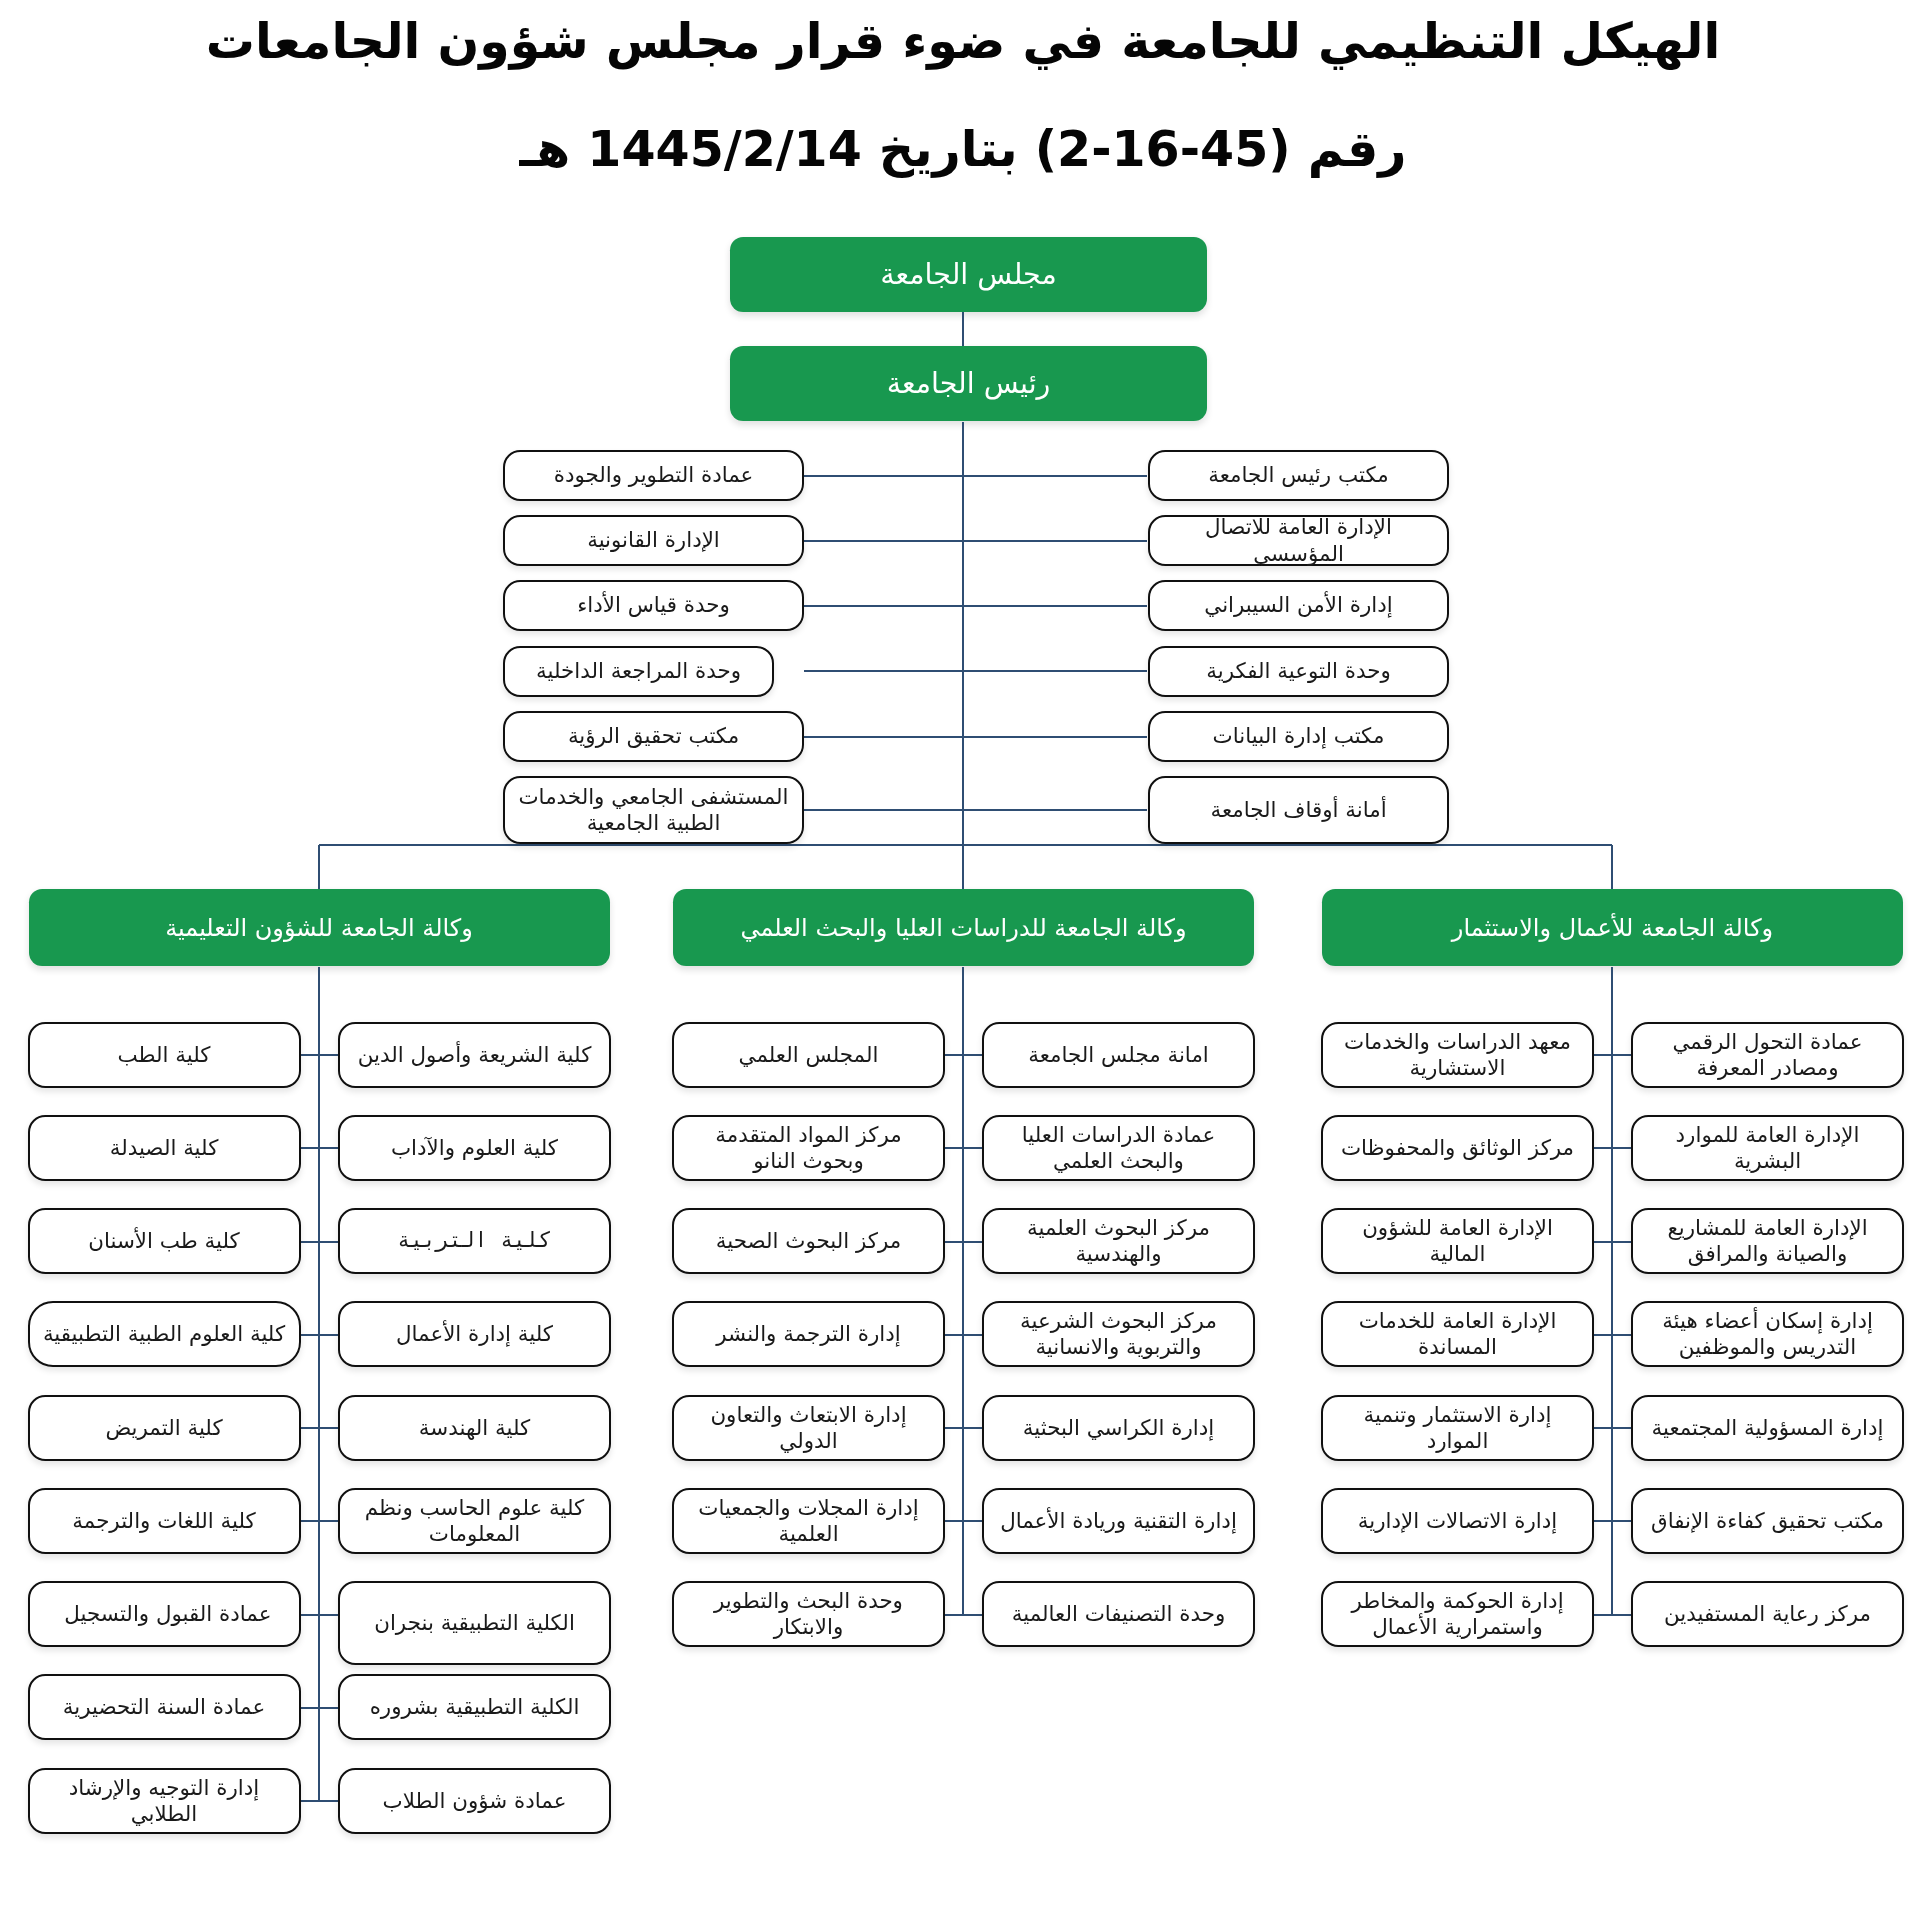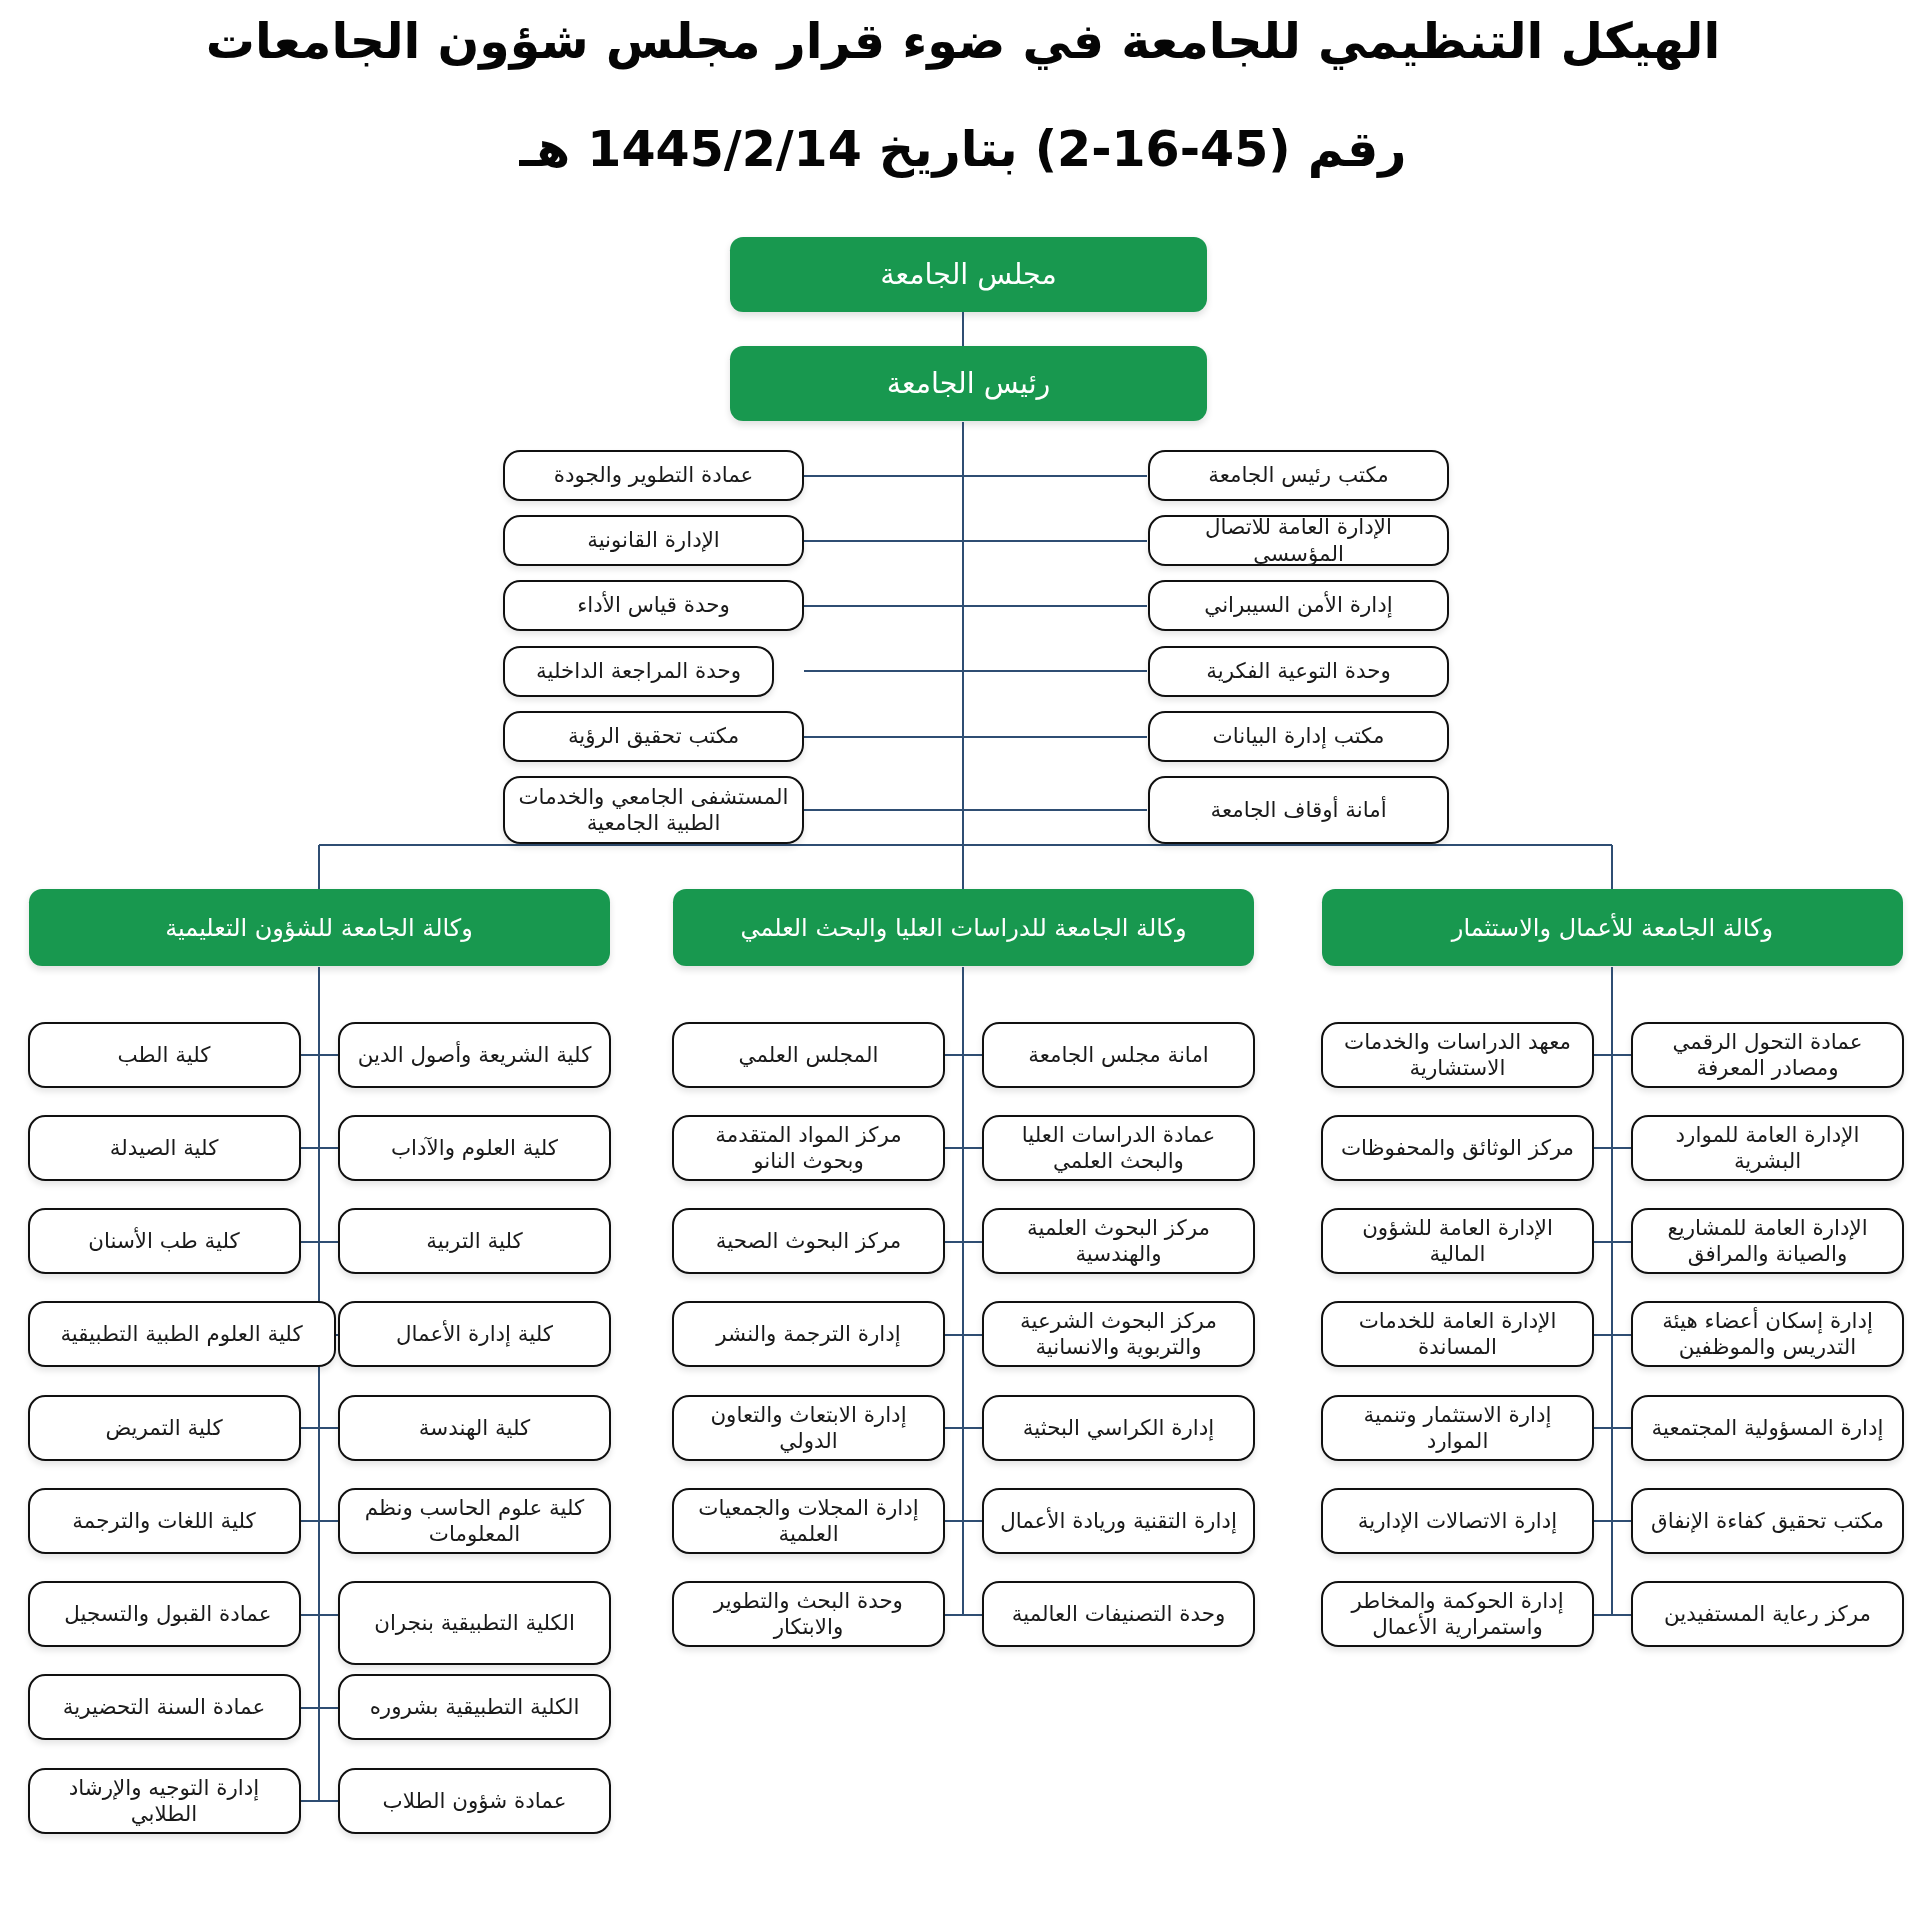--- a/index.html
+++ b/index.html
@@ -84,23 +84,23 @@
     <div class="cline" style="left: 1611px; top: 845px; width: 1.5px; height: 44px;"></div>
     <div class="cline" style="left: 318px; top: 967px; width: 1.5px; height: 834px;"></div>
     <div class="cline" style="left: 300px; top: 1054px; width: 38px; height: 1.5px;"></div>
     <div class="node" style="left: 27.5px; top: 1022px; width: 273px; height: 66px;">كلية الطب</div>
     <div class="node" style="left: 338px; top: 1022px; width: 273px; height: 66px;">كلية الشريعة وأصول الدين</div>
     <div class="cline" style="left: 300px; top: 1147px; width: 38px; height: 1.5px;"></div>
     <div class="node" style="left: 338px; top: 1115px; width: 273px; height: 66px;">كلية العلوم والآداب</div>
     <div class="node" style="left: 27.5px; top: 1115px; width: 273px; height: 66px;">كلية الصيدلة</div>
     <div class="cline" style="left: 300px; top: 1241px; width: 38px; height: 1.5px;"></div>
     <div class="node" style="left: 27.5px; top: 1208px; width: 273px; height: 66px;">كلية طب الأسنان</div>
-    <div class="node" style="left: 338px; top: 1208px; width: 273px; height: 66px;">كلية التربية</div>
+    <div class="node" style="left: 338px; top: 1208px; width: 273px; height: 66px; font-family: Liberation Mono, monospace;">كلية التربية</div>
     <div class="cline" style="left: 300px; top: 1334px; width: 38px; height: 1.5px;"></div>
-    <div class="node" style="left: 27.5px; top: 1301px; width: 308px; height: 66px;">كلية العلوم الطبية التطبيقية</div>
+    <div class="node" style="left: 27.5px; top: 1301px; width: 273px; height: 66px; border-radius: 25px;">كلية العلوم الطبية التطبيقية</div>
     <div class="node" style="left: 338px; top: 1301px; width: 273px; height: 66px;">كلية إدارة الأعمال</div>
     <div class="cline" style="left: 300px; top: 1427px; width: 38px; height: 1.5px;"></div>
     <div class="node" style="left: 27.5px; top: 1395px; width: 273px; height: 66px;">كلية التمريض</div>
     <div class="node" style="left: 338px; top: 1395px; width: 273px; height: 66px;">كلية الهندسة</div>
     <div class="cline" style="left: 300px; top: 1520px; width: 38px; height: 1.5px;"></div>
     <div class="node" style="left: 27.5px; top: 1488px; width: 273px; height: 66px;">كلية اللغات والترجمة</div>
     <div class="node" style="left: 338px; top: 1488px; width: 273px; height: 66px;">كلية علوم الحاسب ونظم المعلومات</div>
     <div class="cline" style="left: 300px; top: 1614px; width: 38px; height: 1.5px;"></div>
     <div class="node" style="left: 27.5px; top: 1581px; width: 273px; height: 66px; padding-left: 17px;">عمادة القبول والتسجيل</div>
     <div class="node" style="left: 338px; top: 1581px; width: 273px; height: 84px;">الكلية التطبيقية بنجران</div>

